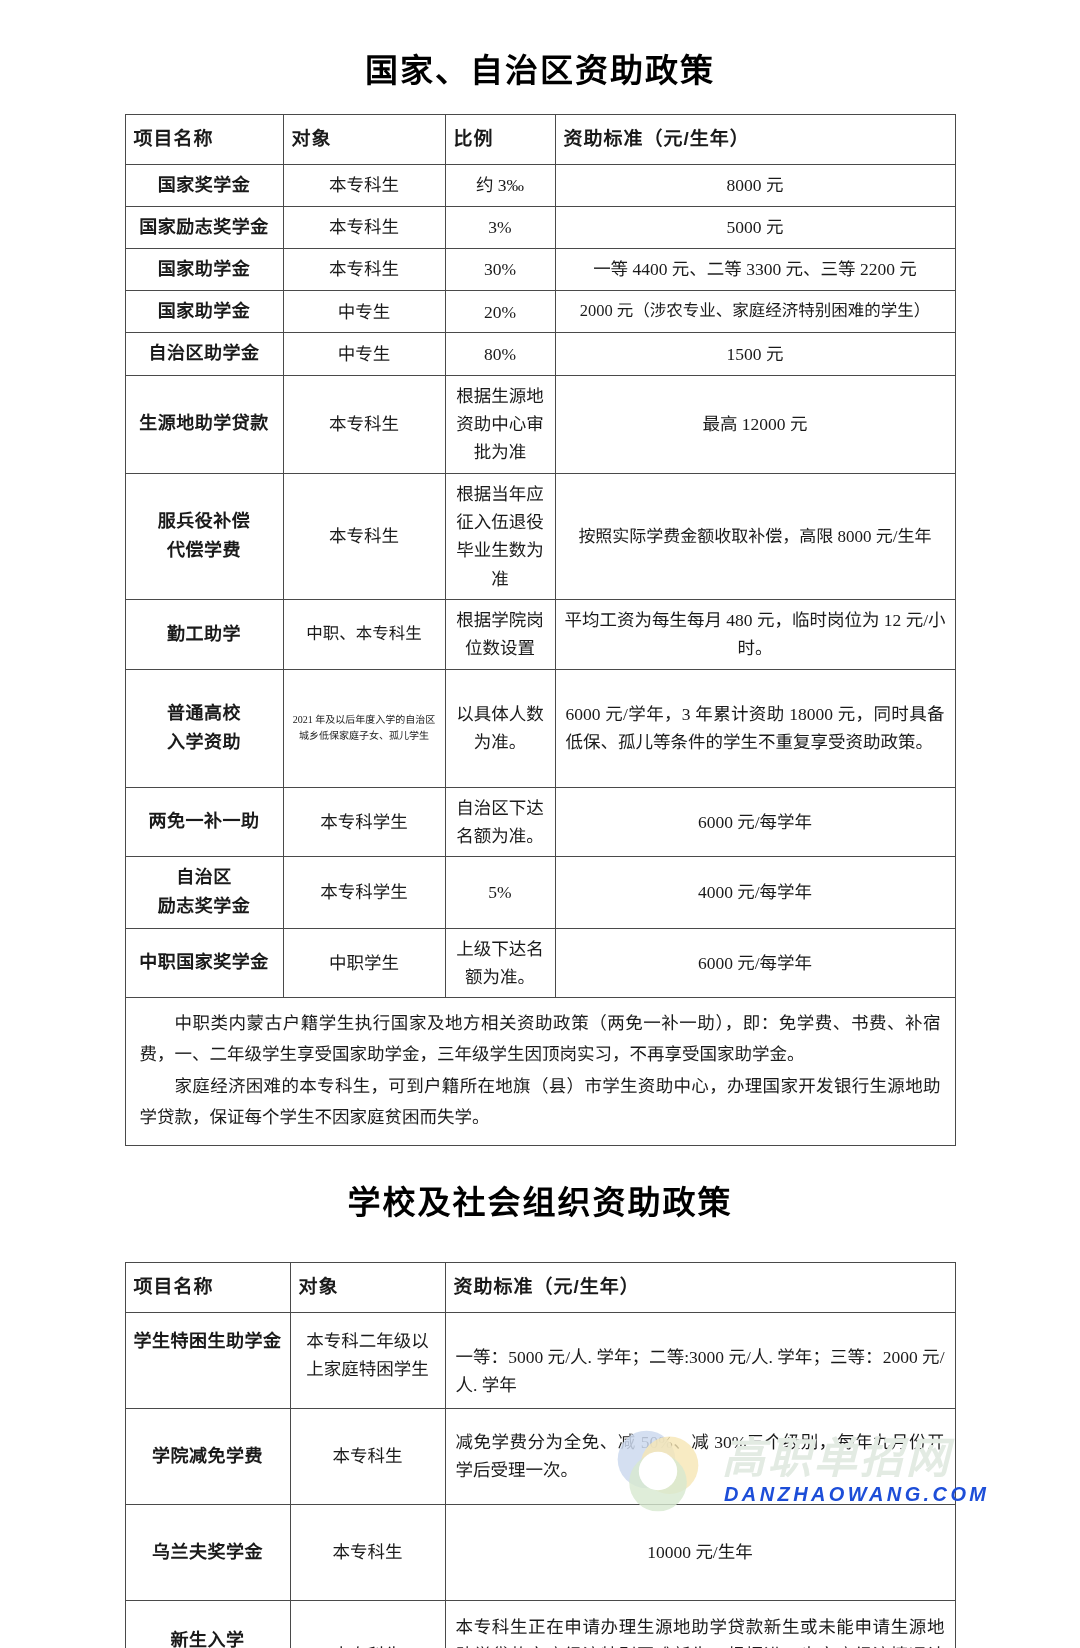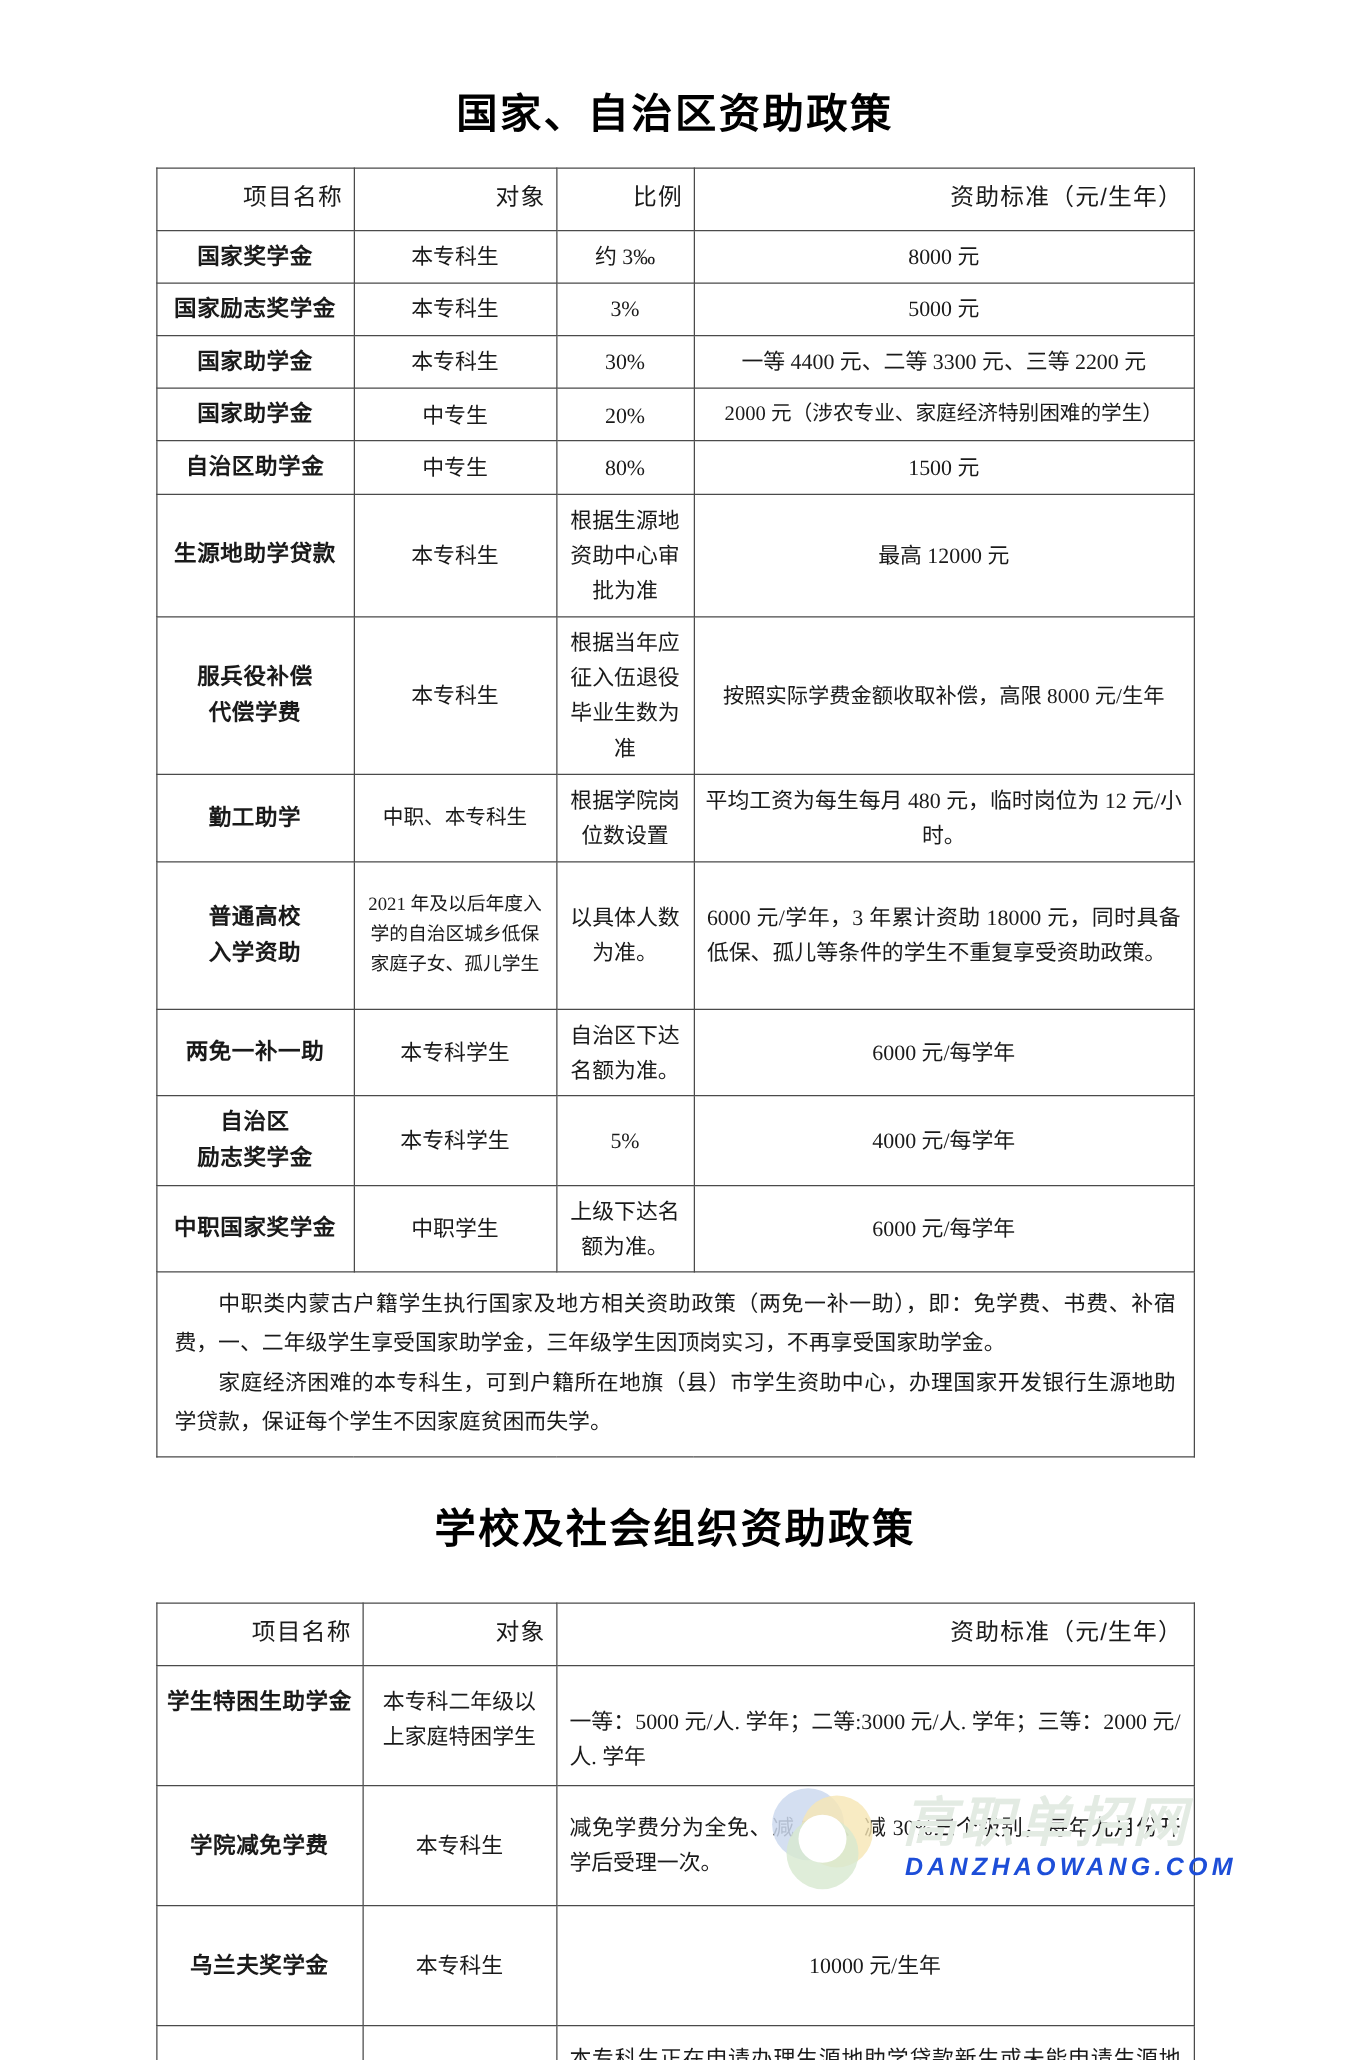--- a/index.html
+++ b/index.html
@@ -29,21 +29,21 @@
   .doc-title {
     text-align: center;
     font-family: "Liberation Sans", "DejaVu Sans", sans-serif;
     font-weight: 700;
     font-size: 33px;
     letter-spacing: 2px;
     color: #000;
     margin: 0;
     padding: 0;
   }
-  .title-1 { padding-top: 64px; padding-bottom: 22px; }
+  .title-1 { padding-top: 44px; padding-bottom: 22px; }
   .title-2 { padding-top: 30px; padding-bottom: 38px; }
 
   
   table {
     border-collapse: collapse;
     table-layout: fixed;
     background: #fff;
   }
   table.t1 {
     width: 830px;
@@ -55,23 +55,23 @@
   }
   table td, table th {
     border: 1px solid #4a4a4a;
     padding: 6px 8px;
     vertical-align: middle;
     font-size: 17.5px;
     line-height: 1.62;
     color: #1a1a1a;
   }
   .hdr td {
-    text-align: right;
-    font-family: "Liberation Sans", "DejaVu Sans", sans-serif;
-    font-weight: 400;
+    text-align: left;
+    font-family: "Liberation Sans", "DejaVu Sans", sans-serif;
+    font-weight: 700;
     font-size: 19px;
     padding-top: 9px;
     padding-bottom: 9px;
     letter-spacing: 1px;
     margin-left: 25px;
   }
   td.c-name {
     font-family: "Liberation Sans", "DejaVu Sans", sans-serif;
     font-weight: 700;
     font-size: 18px;
@@ -79,21 +79,21 @@
   }
   td.c-name.left  { text-align: center; }
   td.c-name.ctr   { }
   td.ctr { text-align: center; }
   td.just {
     text-align: justify;
     text-justify: inter-ideograph;
     padding-left: 10px;
     padding-right: 10px;
   }
-  td.small { font-size: 15px; }
+  td.small { font-size: 10px; }
   .nowrapline { white-space: nowrap; }
 
   
   td.notes {
     text-align: justify;
     text-justify: inter-ideograph;
     font-size: 17.5px;
     line-height: 1.78;
     padding: 10px 14px 12px 14px;
   }

